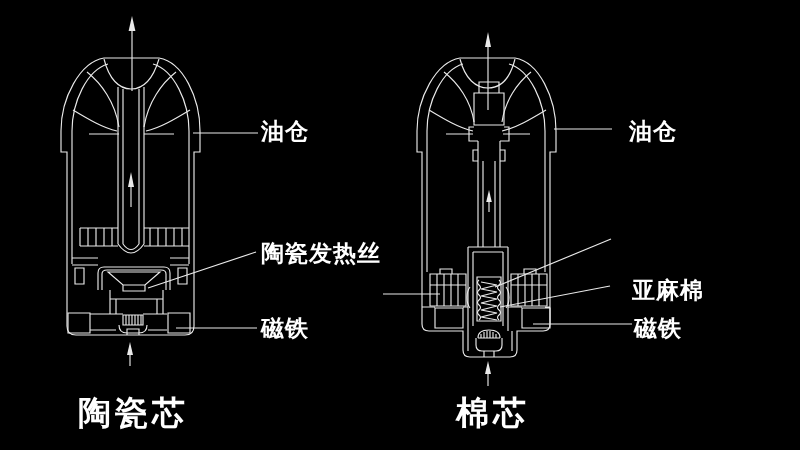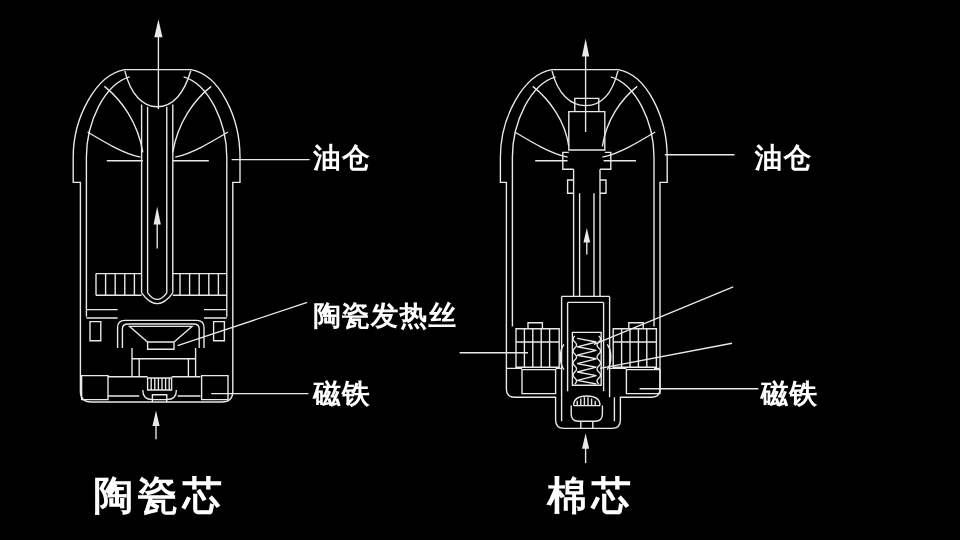--- a/index.html
+++ b/index.html
@@ -111,22 +111,23 @@
       <path class="lines" d="M176,328 H257"></path>
       <path class="lines" d="M554,129 H612"></path>
       <path class="lines" d="M495,287 L611,239"></path>
       <path class="lines" d="M500,307 L610,286"></path>
       <path class="lines" d="M533,324 H632"></path>
       <path class="lines" d="M383,294 H440"></path>
     </g>
   </svg>
 
   <div class="label" style="left:261px;top:120px">油仓</div>
-  <div class="label" style="left:261px;top:252px">陶瓷发热丝</div>
+  <div class="label" style="left:261px;top:242px">陶瓷发热丝</div>
   <div class="label" style="left:261px;top:317px">磁铁</div>
 
   <div class="label" style="left:629px;top:120px">油仓</div>
+  <div class="label" style="left:632px;top:279px">亚麻棉</div>
   <div class="label" style="left:634px;top:317px">磁铁</div>
 
   <div class="label title" style="left:78px;top:396px">陶瓷芯</div>
   <div class="label title" style="left:456px;top:396px">棉芯</div>
 
 </div>
 
 </body></html>

